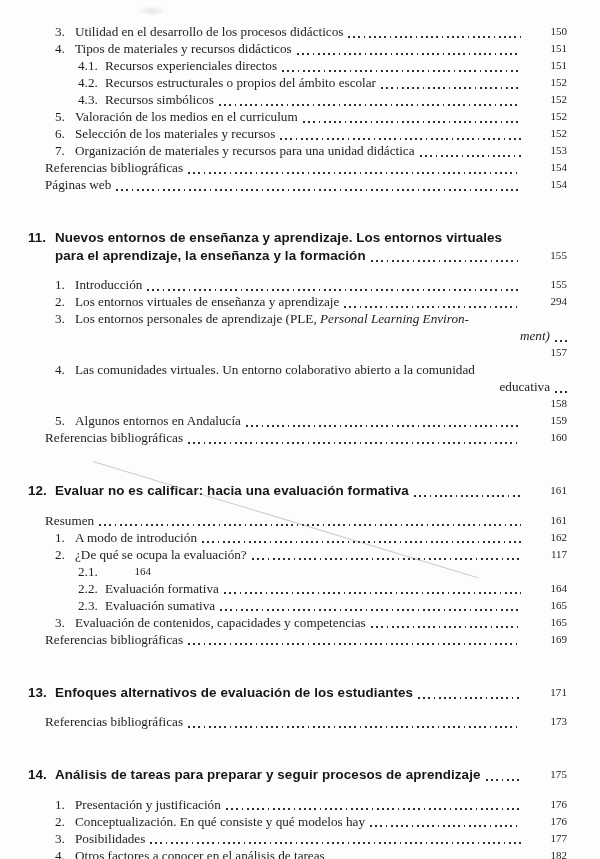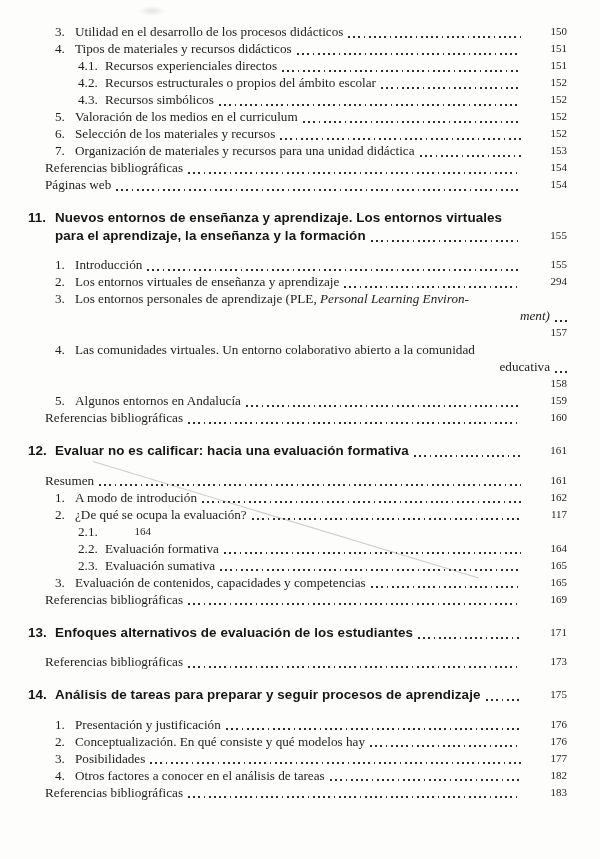--- a/index.html
+++ b/index.html
@@ -7,21 +7,21 @@
     position:relative;
     width:600px;height:859px;
     margin:0 auto;
     background:#fdfdfc;
     box-sizing:border-box;
     padding:23px 33px 0 28px;
     overflow:hidden;
     font-family:"Liberation Serif","DejaVu Serif",serif;
     color:#1d1d1d;
   }
-  .sec + .sec{margin-top:16px;}
+  .sec + .sec{margin-top:36px;}
   .heading{margin-bottom:12px;}
   .row{display:flex;align-items:flex-end;line-height:17px;font-size:13.2px;}
   .row.chapter, .row.chcont{
     font-family:"Liberation Sans","DejaVu Sans",sans-serif;
     font-weight:700;font-size:13.4px;line-height:17.5px;color:#161616;
     letter-spacing:0.1px;
   }
   .num{flex:none;}
   .chapter .num{width:27px;}
   .lvl0{padding-left:17px;}

